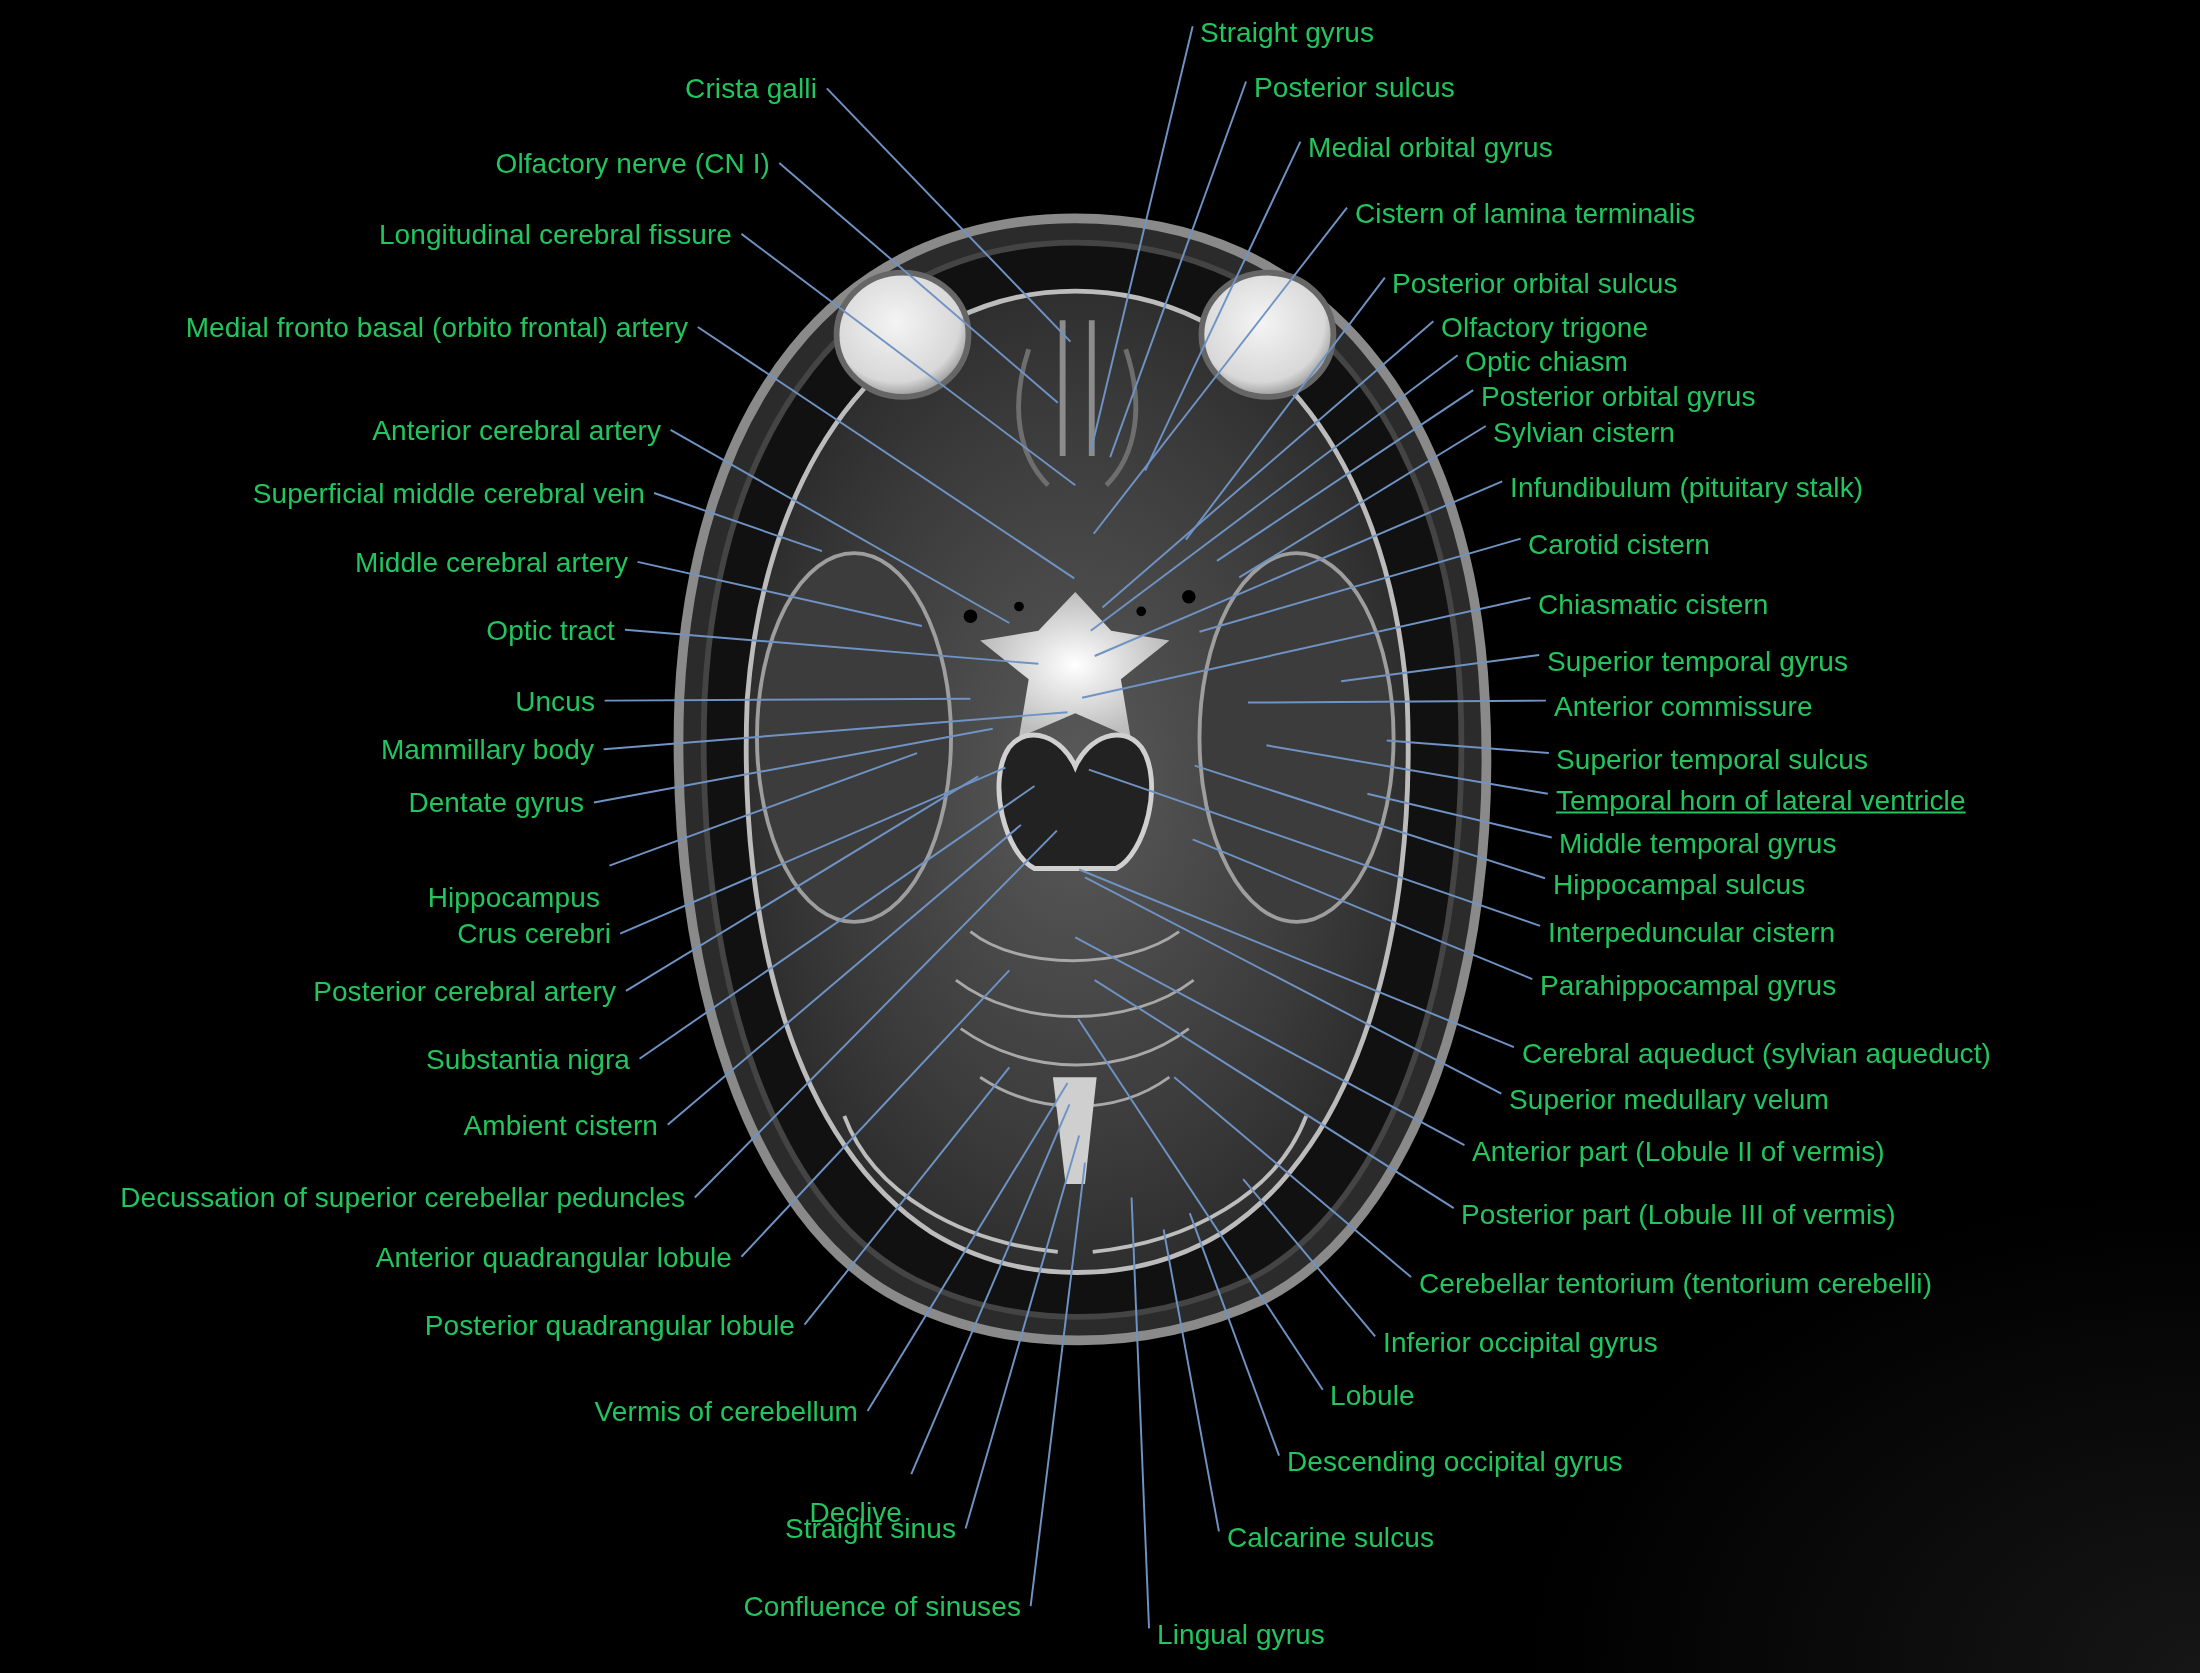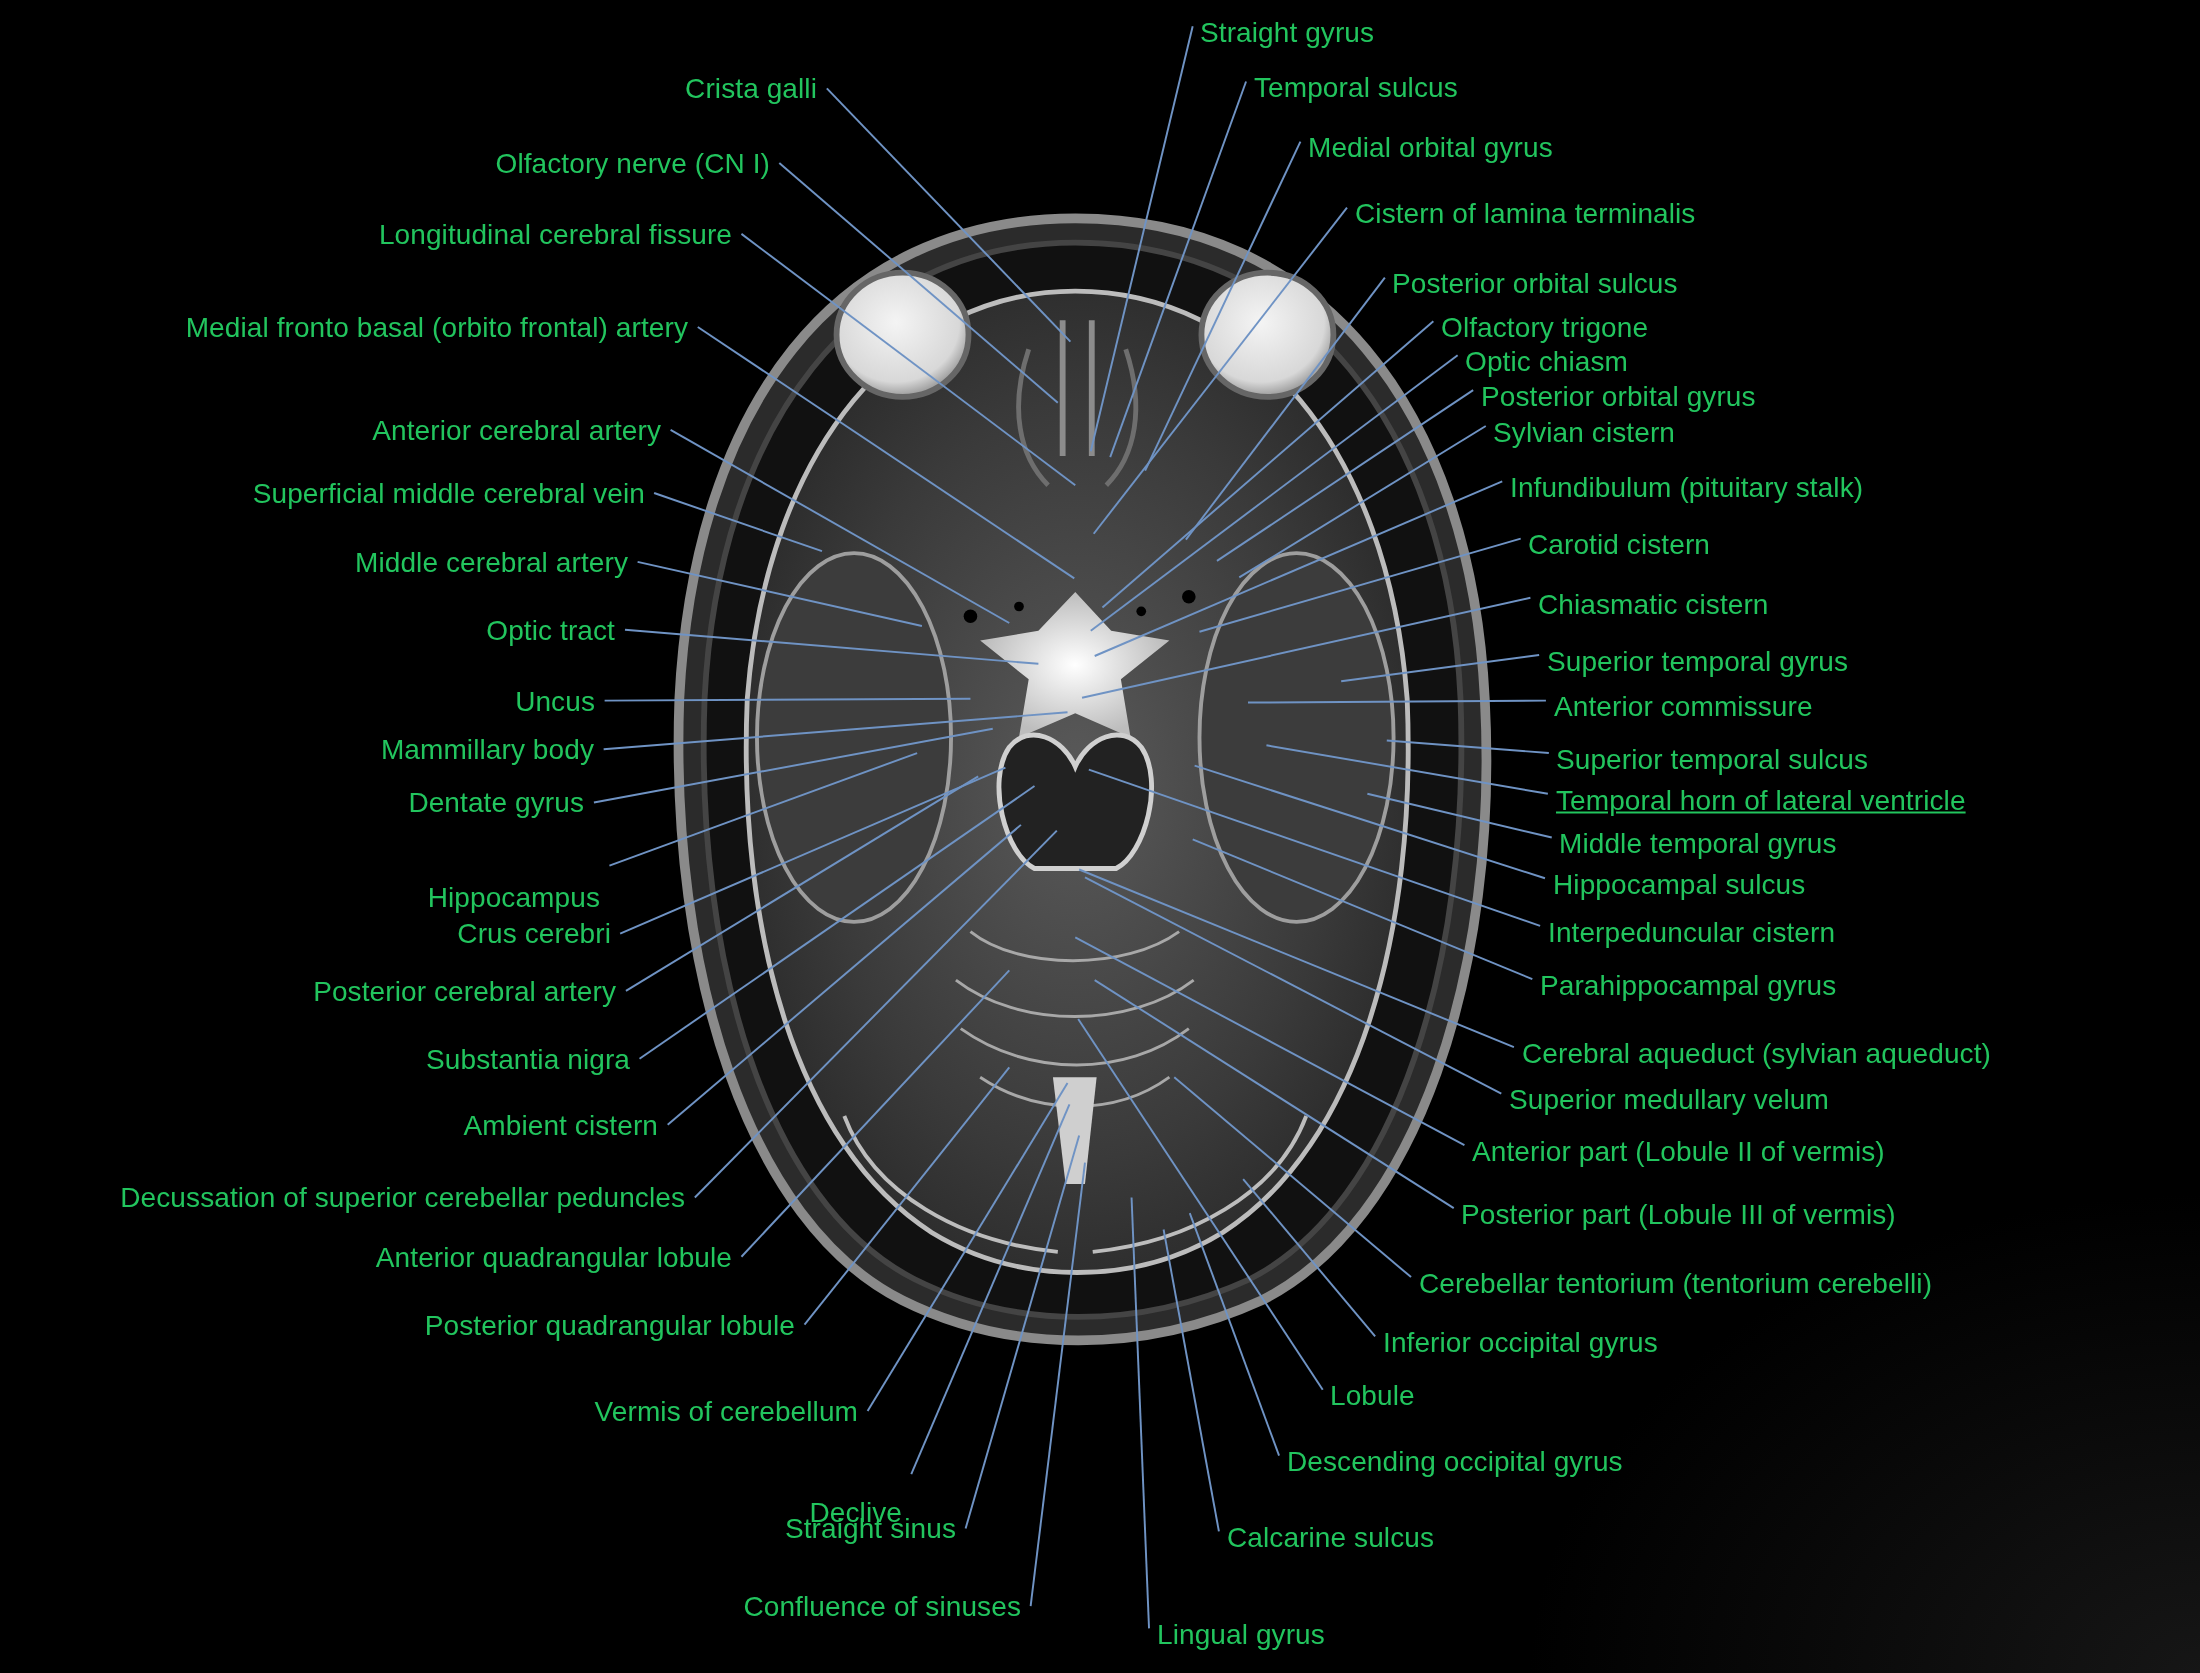--- a/index.html
+++ b/index.html
@@ -157,21 +157,21 @@
       <div class="lbl left" style="right: 1516px; top: 1197px;">Decussation of superior cerebellar peduncles</div>
       <div class="lbl left" style="right: 1469px; top: 1257px;">Anterior quadrangular lobule</div>
       <div class="lbl left" style="right: 1406px; top: 1325px;">Posterior quadrangular lobule</div>
       <div class="lbl left" style="right: 1343px; top: 1411px;">Vermis of cerebellum</div>
       <div class="lbl left" style="right: 1299px; top: 1474px; margin-top: 38px;">Declive</div>
       <div class="lbl left" style="right: 1245px; top: 1528px;">Straight sinus</div>
       <div class="lbl left" style="right: 1180px; top: 1606px;">Confluence of sinuses</div>
     </div>
   <div id="labels-right">
       <div class="lbl right" style="left: 1200px; top: 32px;">Straight gyrus</div>
-      <div class="lbl right" style="left: 1254px; top: 87px;">Temporal sulcus</div>
+      <div class="lbl right" style="left: 1254px; top: 87px;">Posterior sulcus</div>
       <div class="lbl right" style="left: 1308px; top: 147px;">Medial orbital gyrus</div>
       <div class="lbl right" style="left: 1355px; top: 213px;">Cistern of lamina terminalis</div>
       <div class="lbl right" style="left: 1392px; top: 283px;">Posterior orbital sulcus</div>
       <div class="lbl right" style="left: 1441px; top: 327px;">Olfactory trigone</div>
       <div class="lbl right" style="left: 1465px; top: 361px;">Optic chiasm</div>
       <div class="lbl right" style="left: 1481px; top: 396px;">Posterior orbital gyrus</div>
       <div class="lbl right" style="left: 1493px; top: 432px;">Sylvian cistern</div>
       <div class="lbl right" style="left: 1510px; top: 487px;">Infundibulum (pituitary stalk)</div>
       <div class="lbl right" style="left: 1528px; top: 544px;">Carotid cistern</div>
       <div class="lbl right" style="left: 1538px; top: 604px;">Chiasmatic cistern</div>

